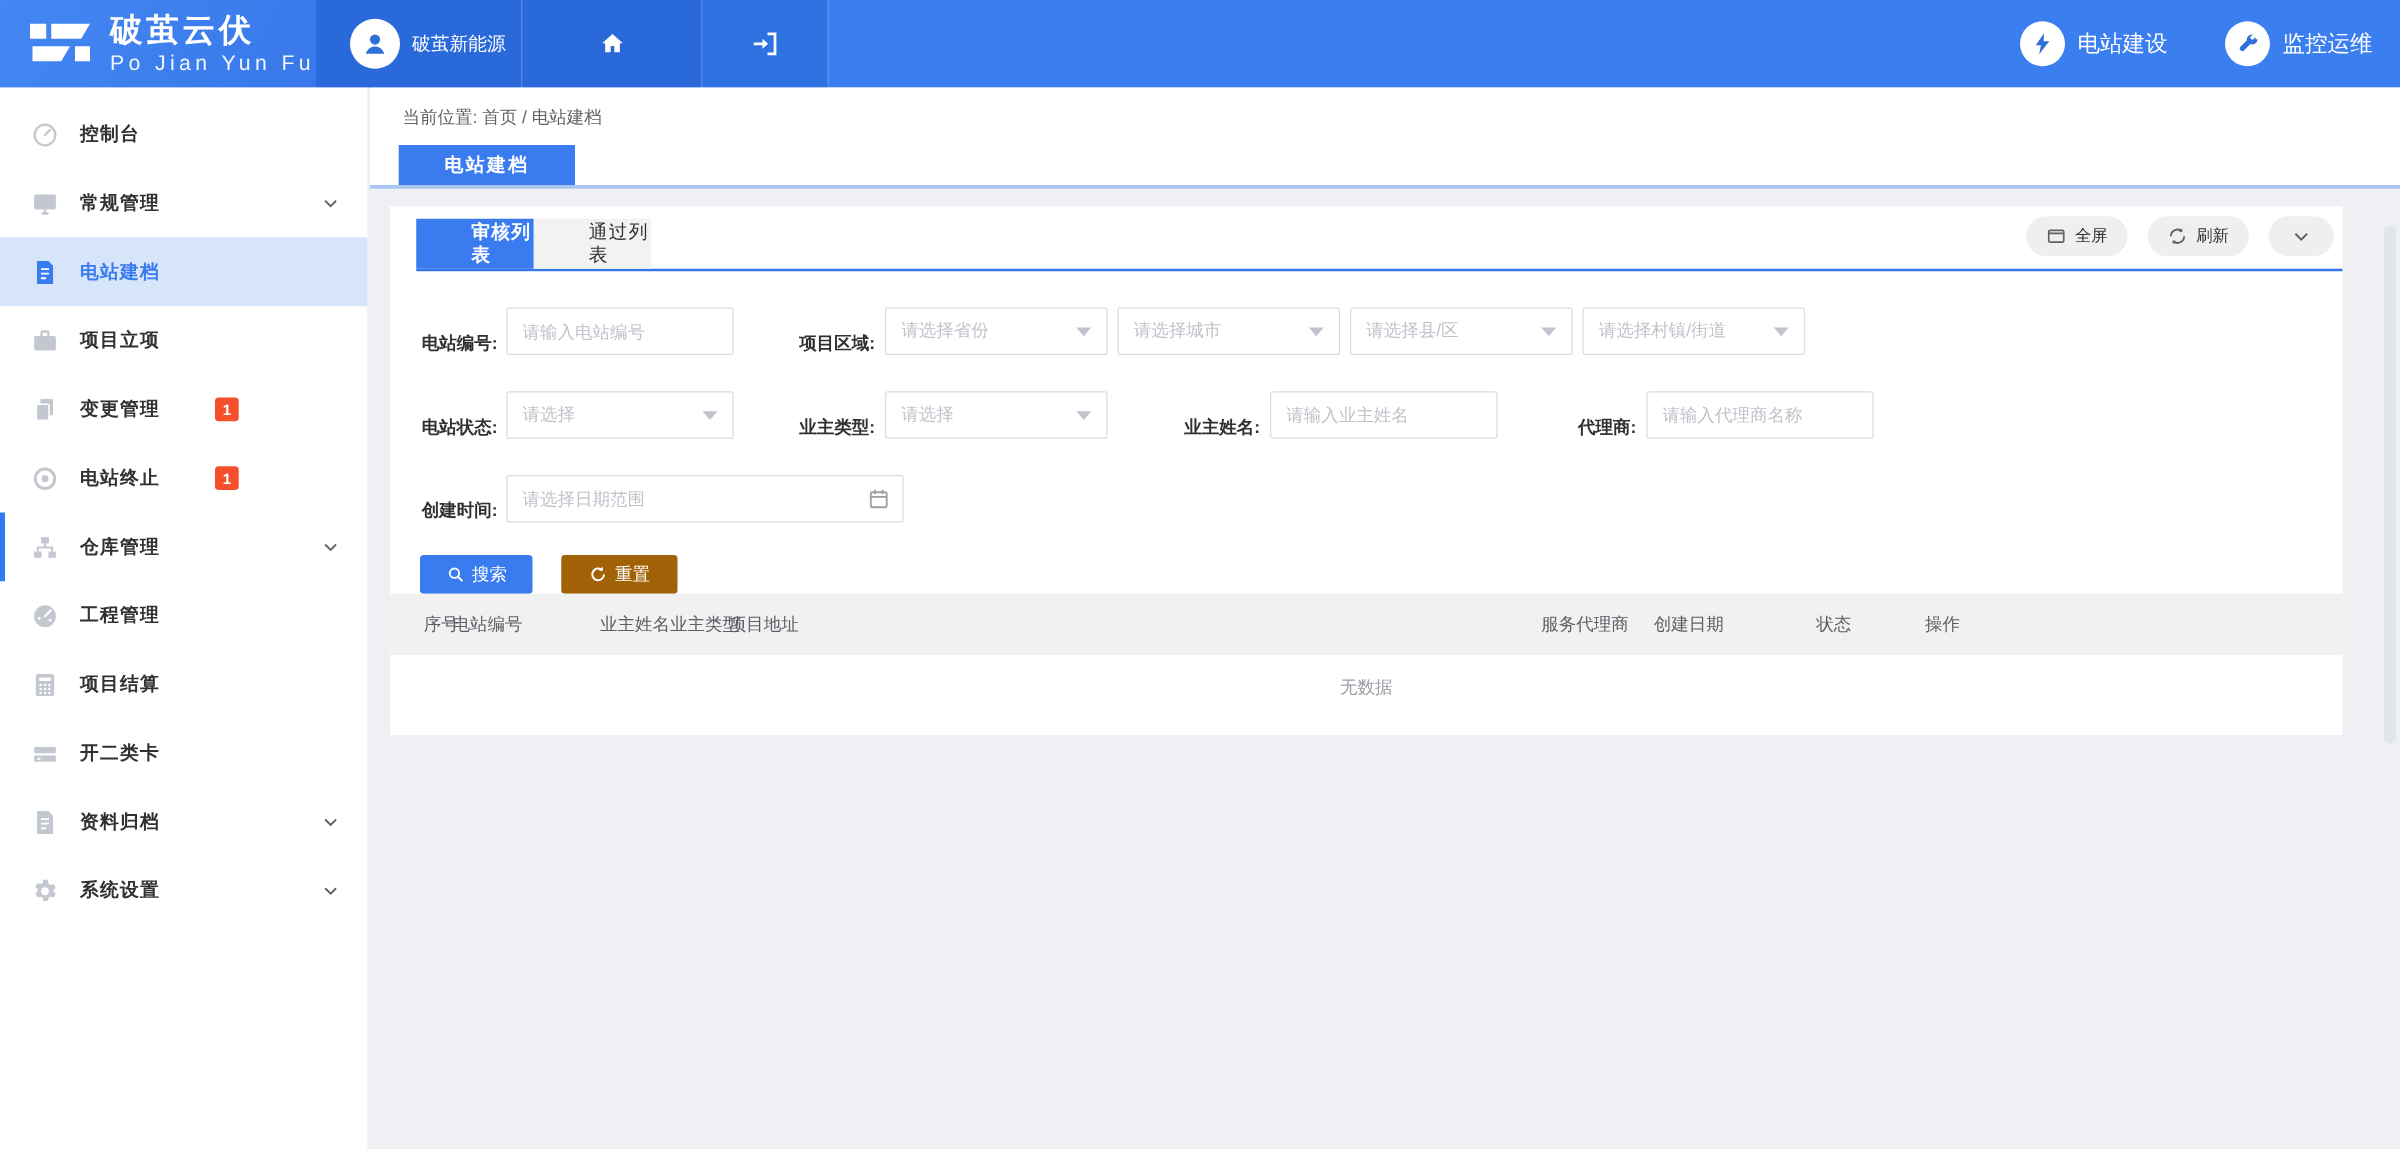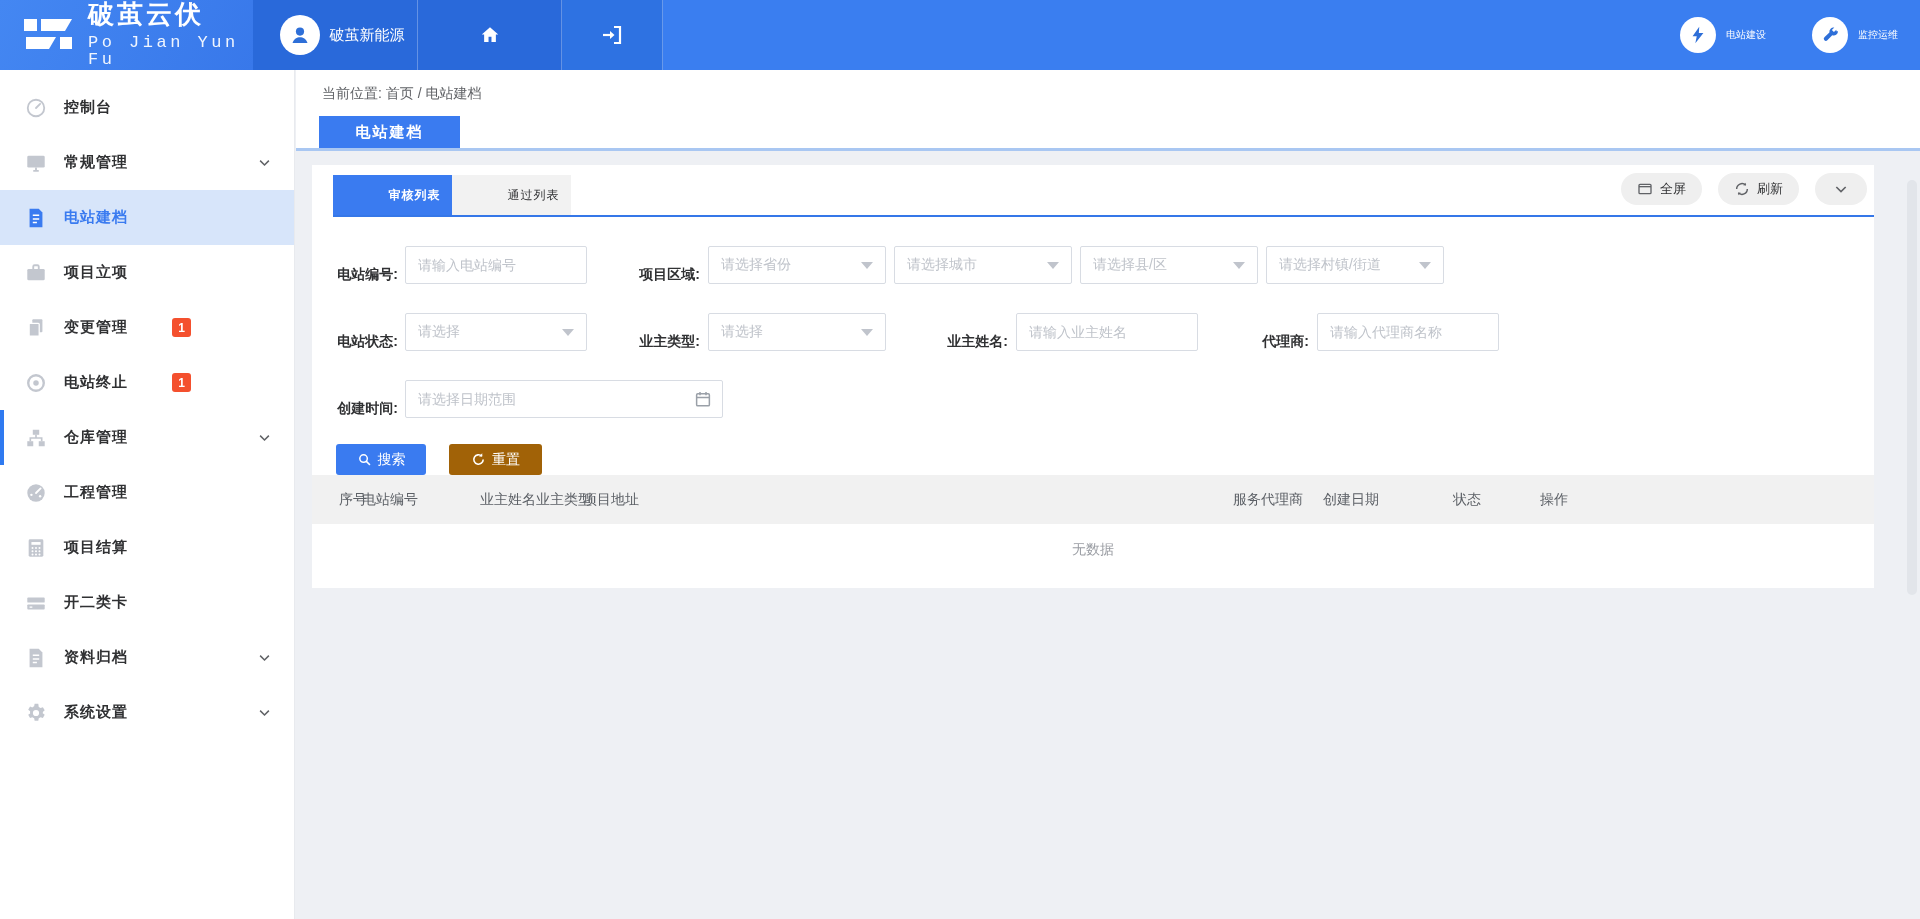--- a/index.html
+++ b/index.html
@@ -3,34 +3,34 @@
 <meta charset="utf-8">
 <style>
   * { margin:0; padding:0; box-sizing:border-box; }
   html,body { width:1920px; height:919px; overflow:hidden;
     font-family:"Liberation Sans","DejaVu Sans",sans-serif; background:#eef0f4; }
 
   
   .header { position:absolute; left:0; top:0; width:1920px; height:70px; background:#3a7ef0; display:flex; }
   .logo-block { width:253px; height:70px; background:linear-gradient(120deg,#4487f2,#3878ea); display:flex; align-items:center; padding-left:22px; flex:0 0 auto; }
   .logo-glyph { width:52px; height:44px; margin-right:14px; flex:0 0 auto; }
-  .logo-text-wrap { color:#fff; line-height:1;font-family:Liberation Mono, monospace; }
+  .logo-text-wrap { color:#fff; line-height:1; }
   .logo-title { font-size:26px; font-weight:bold; letter-spacing:3px; }
   .logo-sub { font-size:17px; letter-spacing:3.5px; margin-top:5px; color:rgba(255,255,255,.92); }
   .hsec { height:70px; display:flex; align-items:center; justify-content:center; border-right:1px solid rgba(255,255,255,.28); }
   .hsec-user { width:165px; background:#2969da; justify-content:center; padding-left:14px; cursor:pointer; }
   .hsec-home { width:144px; background:#2969da; cursor:pointer; }
   .hsec-login { width:101px; background:#2e72e2; cursor:pointer; }
   .avatar-circle { width:40px; height:40px; border-radius:50%; background:#fff; display:flex; align-items:center; justify-content:center; margin-right:10px; }
   .company-name { color:#fff; font-size:15px; white-space:nowrap; }
   .h-spacer { flex:1 1 auto; }
   .h-modules { display:flex; align-items:center; gap:46px; padding-right:22px; }
   .h-module { display:flex; align-items:center; gap:10px; cursor:pointer; }
   .h-module .mod-circle { width:36px; height:36px; border-radius:50%; background:#fff; display:flex; align-items:center; justify-content:center; }
-  .h-module .mod-label { color:#fff; font-size:10px; white-space:nowrap; }
+  .h-module .mod-label { color:#fff; font-size:18px; white-space:nowrap; }
 
   
   .sidebar { position:absolute; left:0; top:70px; width:295px; height:849px; background:#fff; border-right:1px solid #e8eaee; padding-top:10px; }
   .side-item { position:relative; height:55px; display:flex; align-items:center; padding-left:25px; cursor:pointer; color:#303133; }
   .side-item .s-icon { width:22px; height:22px; color:#c3c7cf; margin-right:17px; flex:0 0 auto; }
   .side-item .s-label { font-size:15px; font-weight:bold; letter-spacing:1px; }
   .side-item.active { background:#d7e5fa; color:#3a7bf0; }
   .side-item.active .s-icon { color:#3a7bf0; }
   .side-item.marked::before { content:""; position:absolute; left:0; top:0; width:4px; height:55px; background:#2f7af0; }
   .side-badge { position:absolute; left:172px; top:18px; min-width:19px; height:19px; background:#f4502e; border-radius:3px; color:#fff; font-size:12px; font-weight:bold; display:flex; align-items:center; justify-content:center; padding:0 4px; }
@@ -39,21 +39,21 @@
   
   .main { position:absolute; left:296px; top:70px; width:1624px; height:849px; }
   .top-strip { height:81px; background:#fff; border-bottom:3px solid #a9c7f2; position:relative; }
   .breadcrumb { padding:15px 0 0 26px; font-size:14px; color:#606266; }
   .breadcrumb .bc-link { cursor:pointer; }
   .page-tab { position:absolute; left:23px; bottom:0; width:141px; height:32px; background:#3a7bf0; color:#fff; font-size:15px; font-weight:bold; display:flex; align-items:center; justify-content:center; letter-spacing:2px; cursor:pointer; }
 
   .card { position:relative; margin:14px 46px 0 16px; width:1562px; height:423px; background:#fff; }
 
   .tabs-bar { position:relative; margin:0 0 0 21px; padding-top:10px; border-bottom:2px solid #3577e8; height:52px; display:flex; align-items:flex-end; }
-  .ptab { width:119px; height:40px; display:flex; align-items:center; justify-content:center; font-size:12px; cursor:pointer; letter-spacing:1px;padding-left:44px; }
+  .ptab { width:94px; height:40px; display:flex; align-items:center; justify-content:center; font-size:15px; cursor:pointer; letter-spacing:1px;padding-left:44px; }
   .ptab.active { background:#3a7bf0; color:#fff; font-weight:bold; }
   .ptab.plain { background:#f2f2f2; color:#303133; }
   .toolbar { position:absolute; right:7px; top:8px; display:flex; gap:16px; align-items:center; }
   .pill { height:32px; border-radius:16px; background:#efefef; display:flex; align-items:center; gap:7px; padding:0 16px; font-size:13px; color:#303133; cursor:pointer; }
   .pill .p-icon { width:16px; height:16px; color:#606266; }
   .pill.sm { padding:0 18px; }
 
   .filter-row { display:flex; align-items:flex-end; padding-left:24px; margin-top:19px; height:48px; }
   .f-label { font-size:14px; font-weight:bold; color:#303133; white-space:nowrap; text-align:right; }
   .w62 { min-width:62px; margin-right:7px; }

